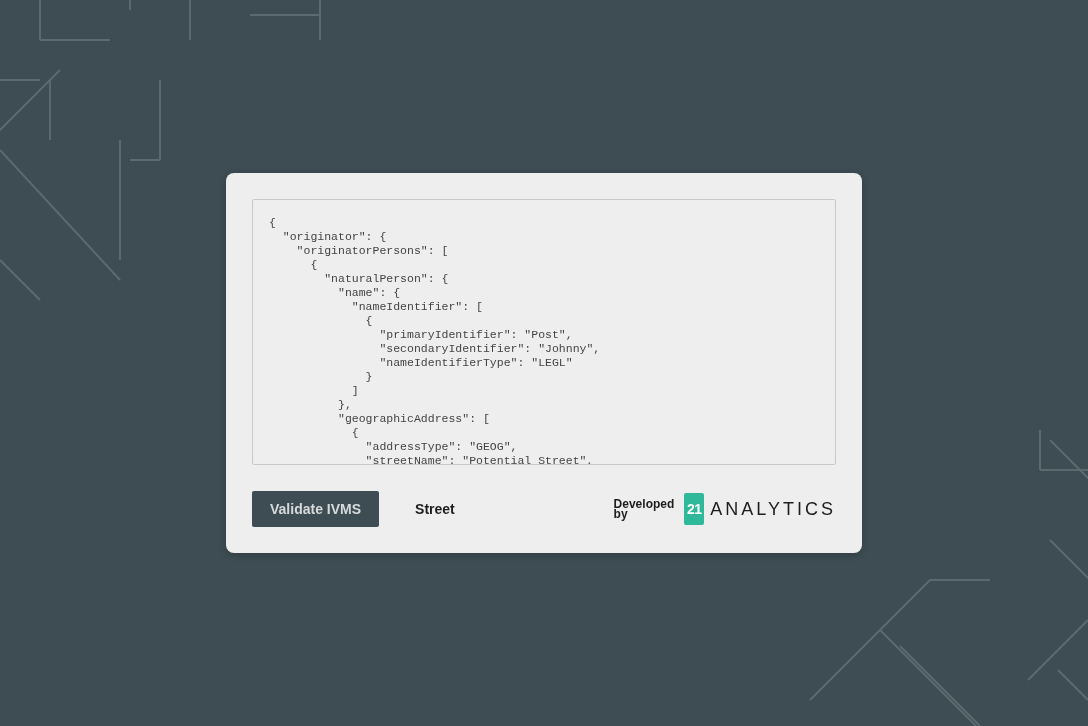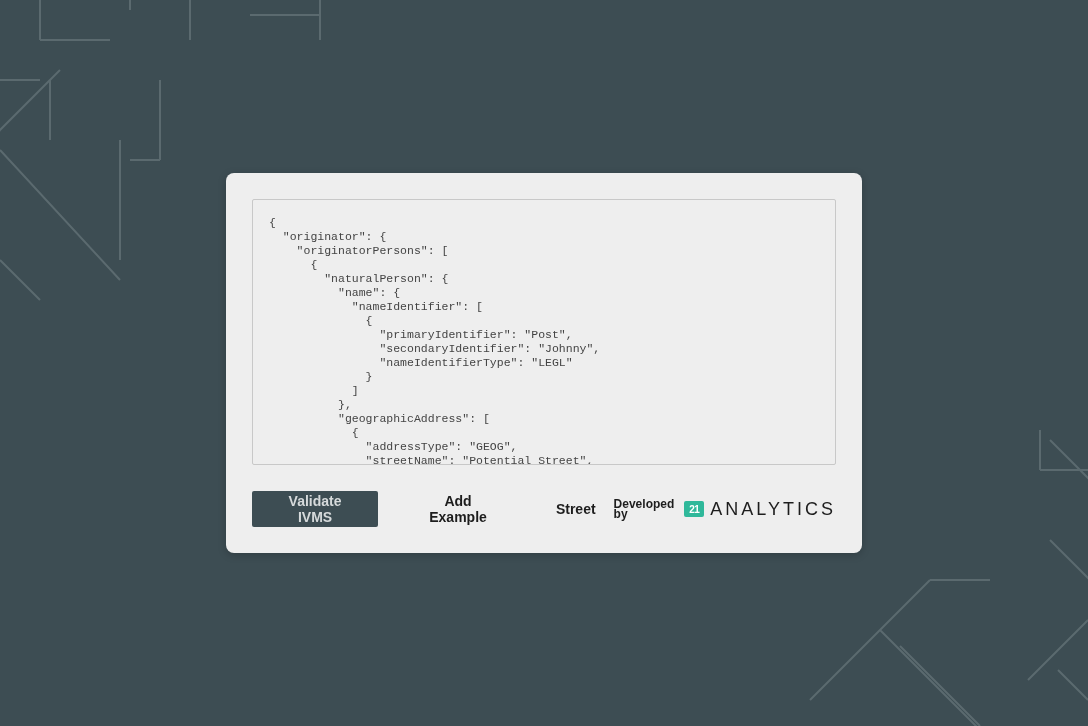--- a/index.html
+++ b/index.html
@@ -76,24 +76,24 @@
     line-height: 10px;
     margin-right: 10px;
   }
   .logo {
     display: flex;
     align-items: center;
     gap: 6px;
   }
   .logo-mark {
     width: 20px;
-    height: 16px;
+    height: 32px;
     background: #2fb89a;
     color: #fff;
-    font-size: 10px;
+    font-size: 14px;
     font-weight: 700;
     display: flex;
     align-items: center;
     justify-content: center;
     border-radius: 2px;
     letter-spacing: -0.5px;
   }
   .logo-text {
     font-size: 18px;
     font-weight: 500;
@@ -134,21 +134,20 @@
               }
             ]
           },
           "geographicAddress": [
             {
               "addressType": "GEOG",
               "streetName": "Potential Street",</div>
 
   <div class="toolbar">
     <button class="btn btn-primary">Validate IVMS</button>
-    <button class="btn btn-ghost">Add Example</button>
     <button class="btn btn-ghost">Street</button>
     <div class="spacer"></div>
     <div class="devby">
       <span>Developed</span><br>
       <span>by</span>
     </div>
     <div class="logo">
       <div class="logo-mark">21</div>
       <div class="logo-text">ANALYTICS</div>
     </div>

